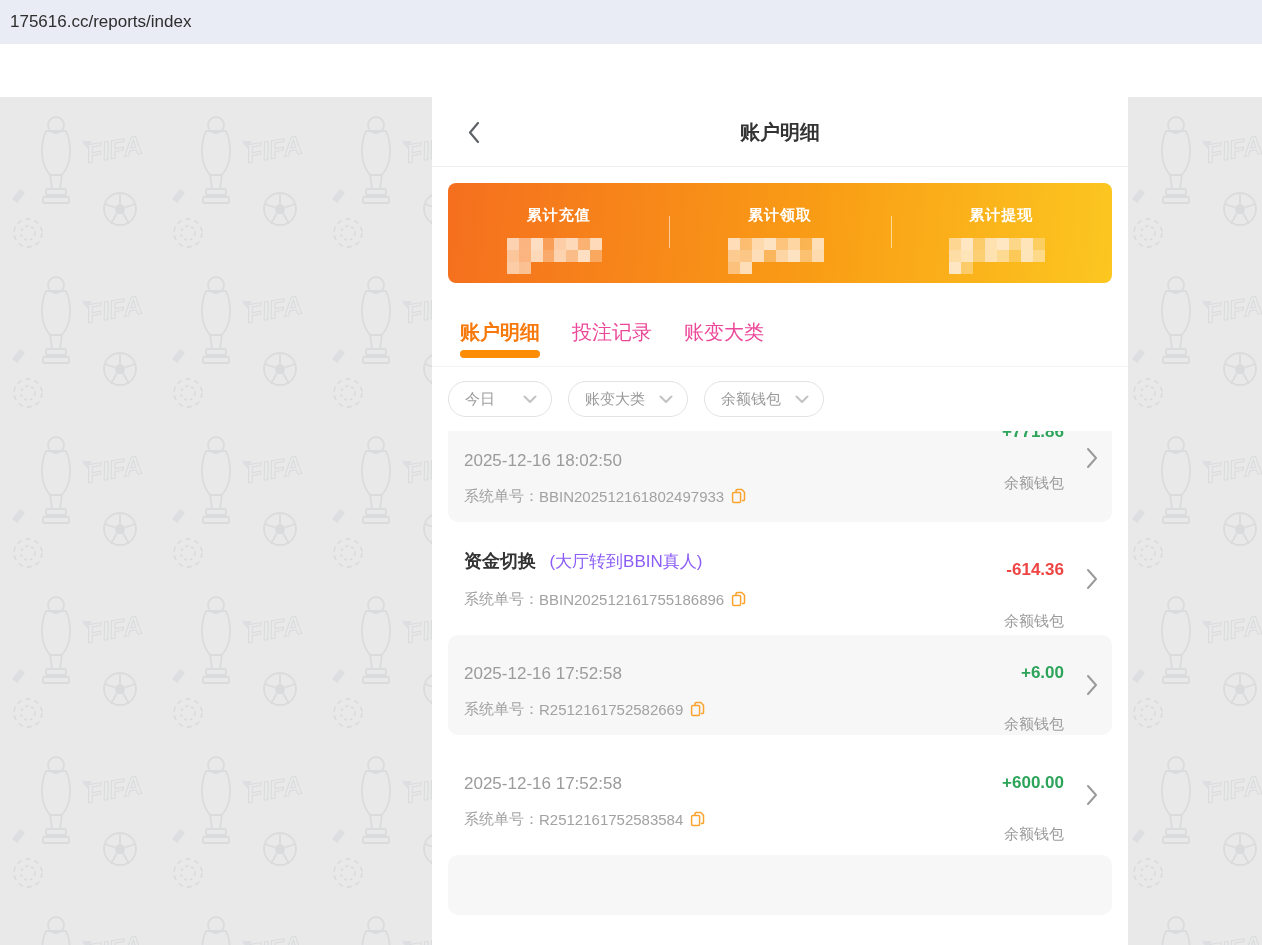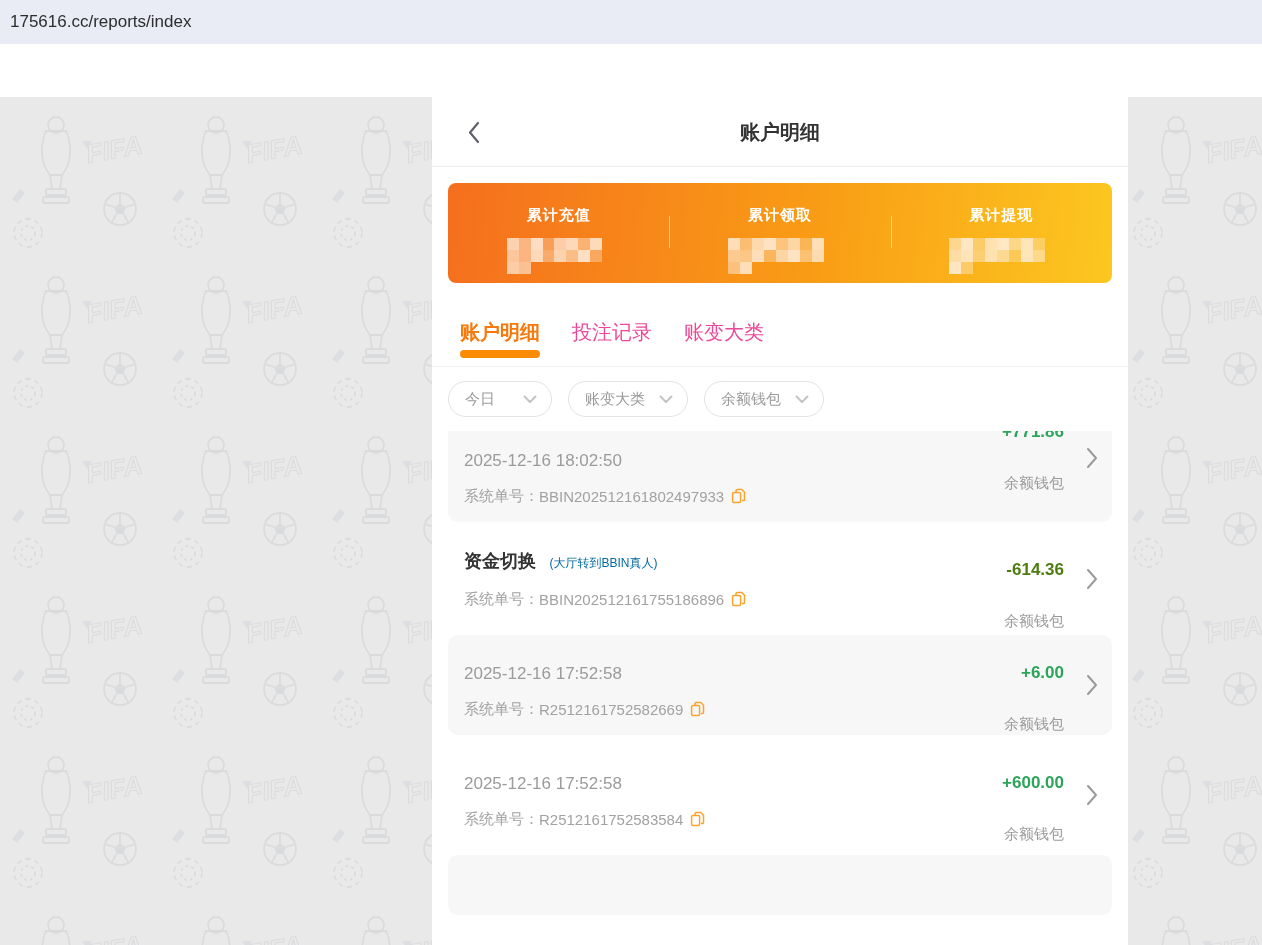--- a/index.html
+++ b/index.html
@@ -57,29 +57,29 @@
   .filter-pill.w1 { width:104px; } .filter-pill.w2 { width:120px; }
 
   
   .txn-list { flex:1; overflow:hidden; padding:0 16px; }
   .txn-card { position:relative; border-radius:10px; padding:16px 16px;
     margin-bottom:10px; background:#ffffff; }
   .txn-card.gray { background:#f7f7f8; }
   .txn-card.clipped { margin-top:-37px; }
   .txn-title-line { height:28px; line-height:26px; white-space:nowrap; }
   .txn-title { font-size:18px; font-weight:700; color:#333; }
-  .txn-subtitle { font-size:12px; color:#0369a1; margin-left:9px; }
+  .txn-subtitle { font-size:17px; color:#8b5cf6; margin-left:9px; }
   .txn-date { margin-top:13px; height:22px; font-size:17px; color:#9b9b9b; }
   .txn-order { margin-top:13px; height:20px; display:flex; align-items:center;
     font-size:15px; color:#a2a2a2; }
   .txn-order .copy-icon { margin-left:7px; display:inline-flex; cursor:pointer; }
   .txn-right { position:absolute; right:48px; top:28px; text-align:right; }
   .txn-amount { font-size:17px; font-weight:700; }
   .txn-amount.in { color:#2ca45a; }
-  .txn-amount.out { color:#4d7c0f; }
+  .txn-amount.out { color:#ef4444; }
   .txn-wallet { margin-top:32px; font-size:15px; color:#9b9b9b; }
   .txn-chevron { position:absolute; right:14px; top:50%; transform:translateY(-50%);
     cursor:pointer; display:flex; }
   .txn-card.partial { height:60px; margin-bottom:0; }
 </style>
 </head>
 <body>
 
 <div class="browser-bar">
   <span>175616.cc/reports/index</span>

